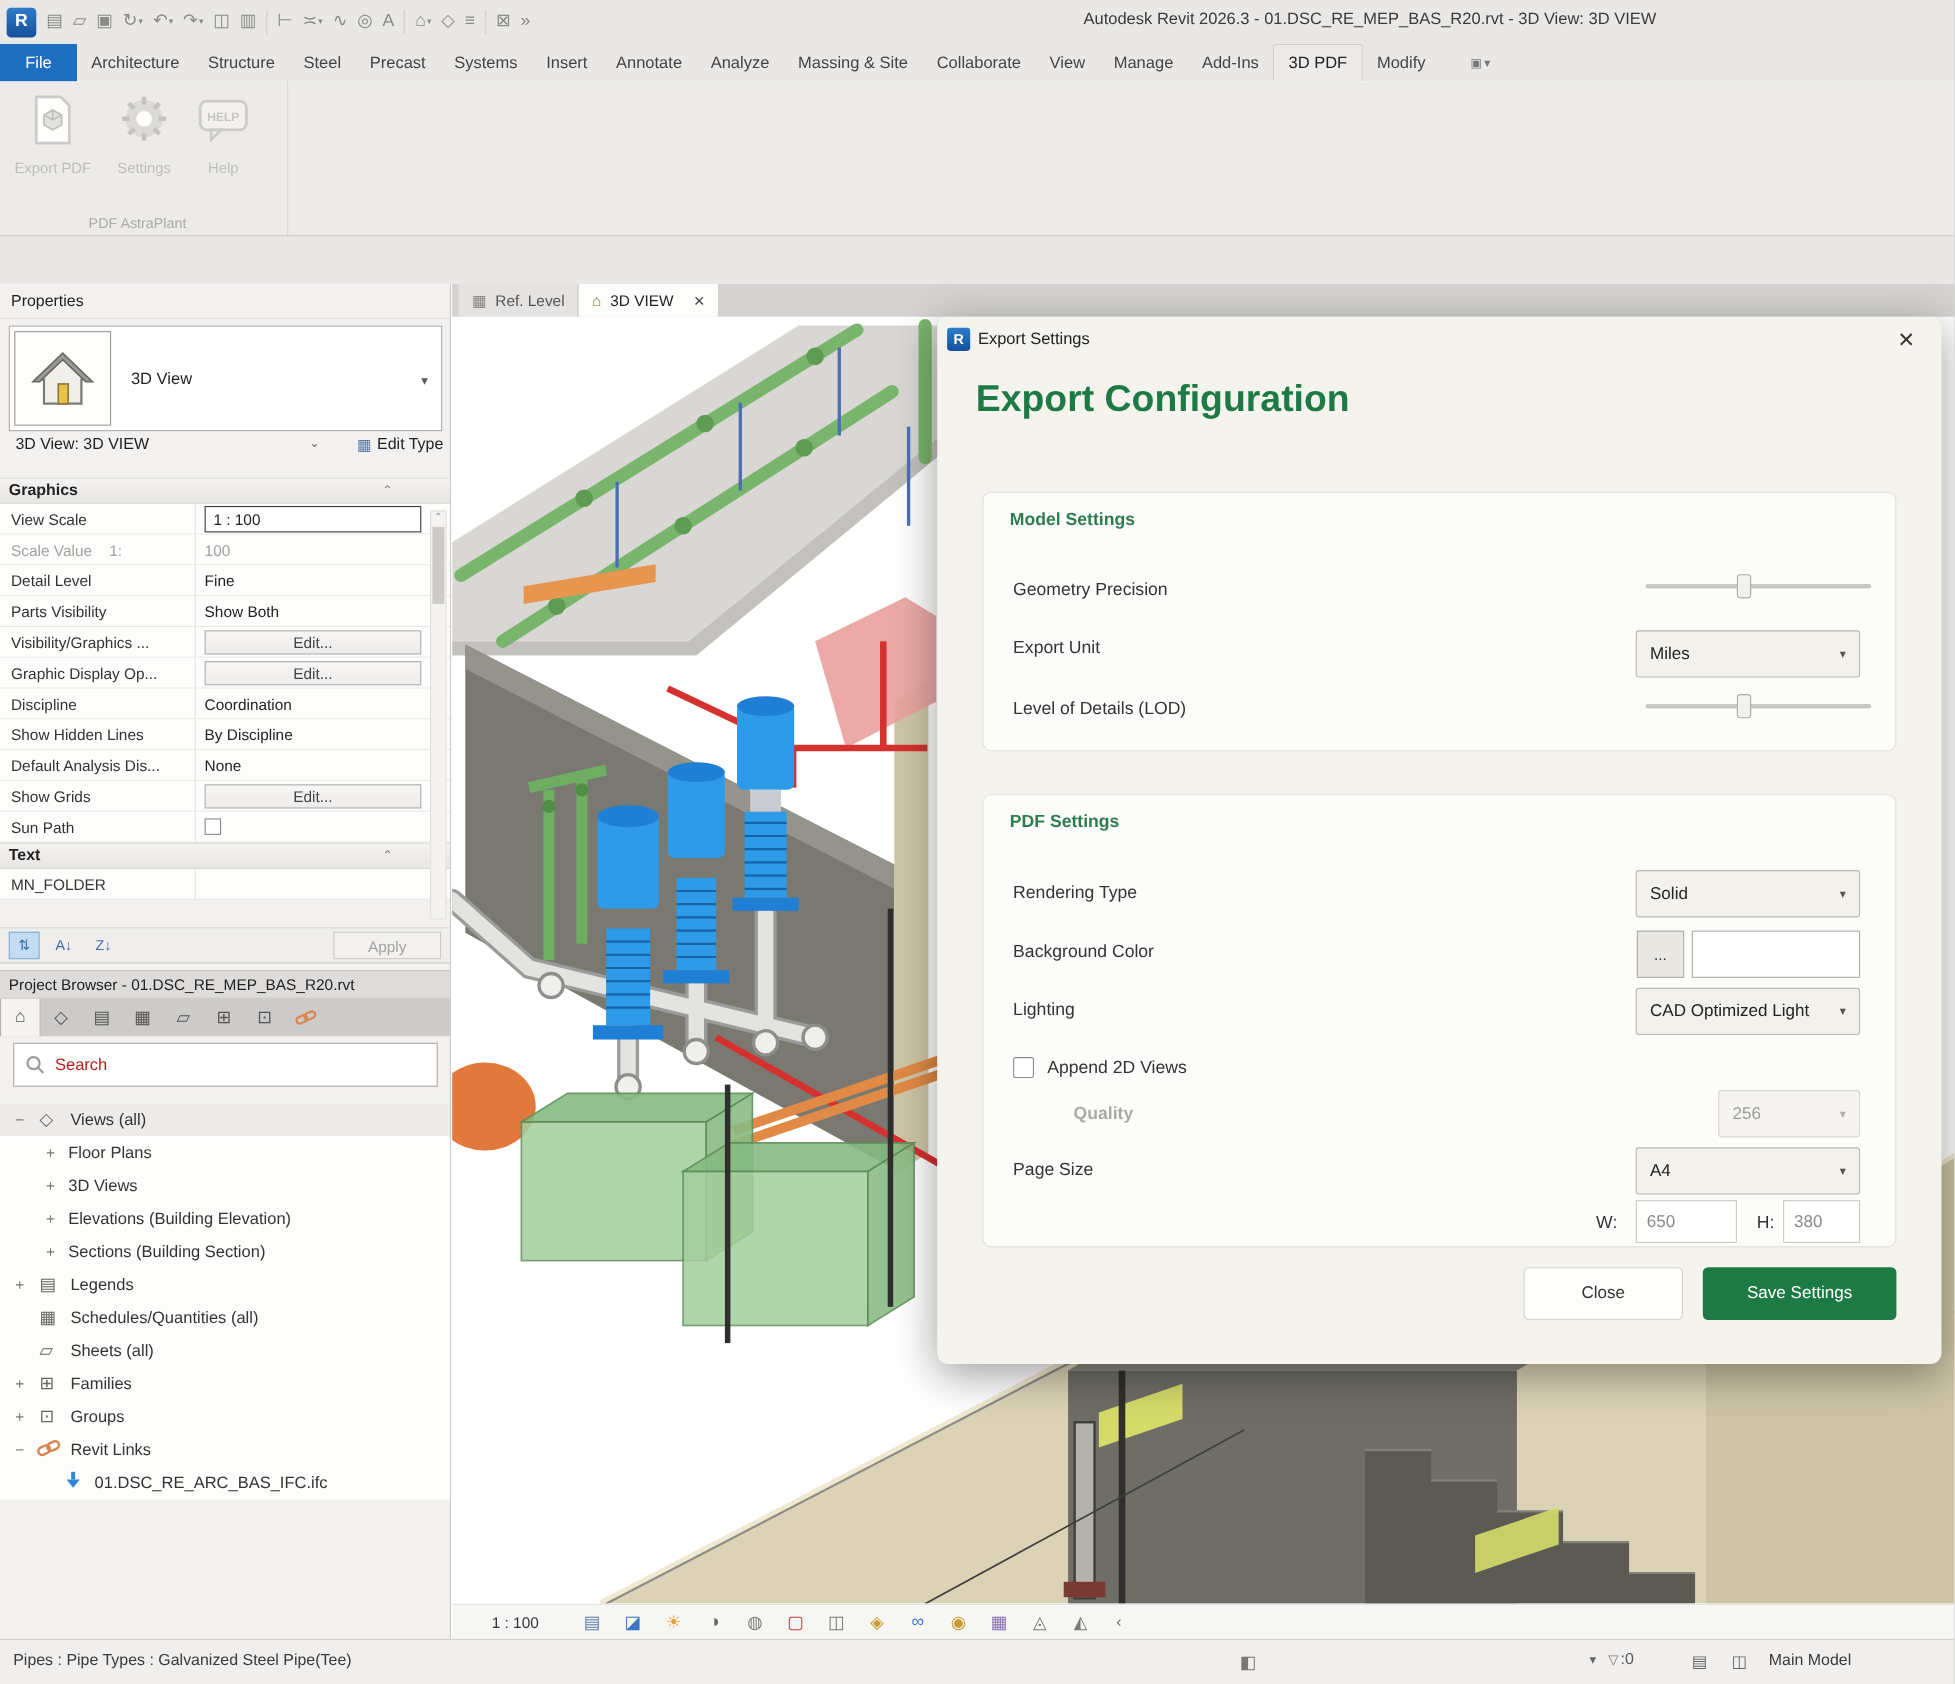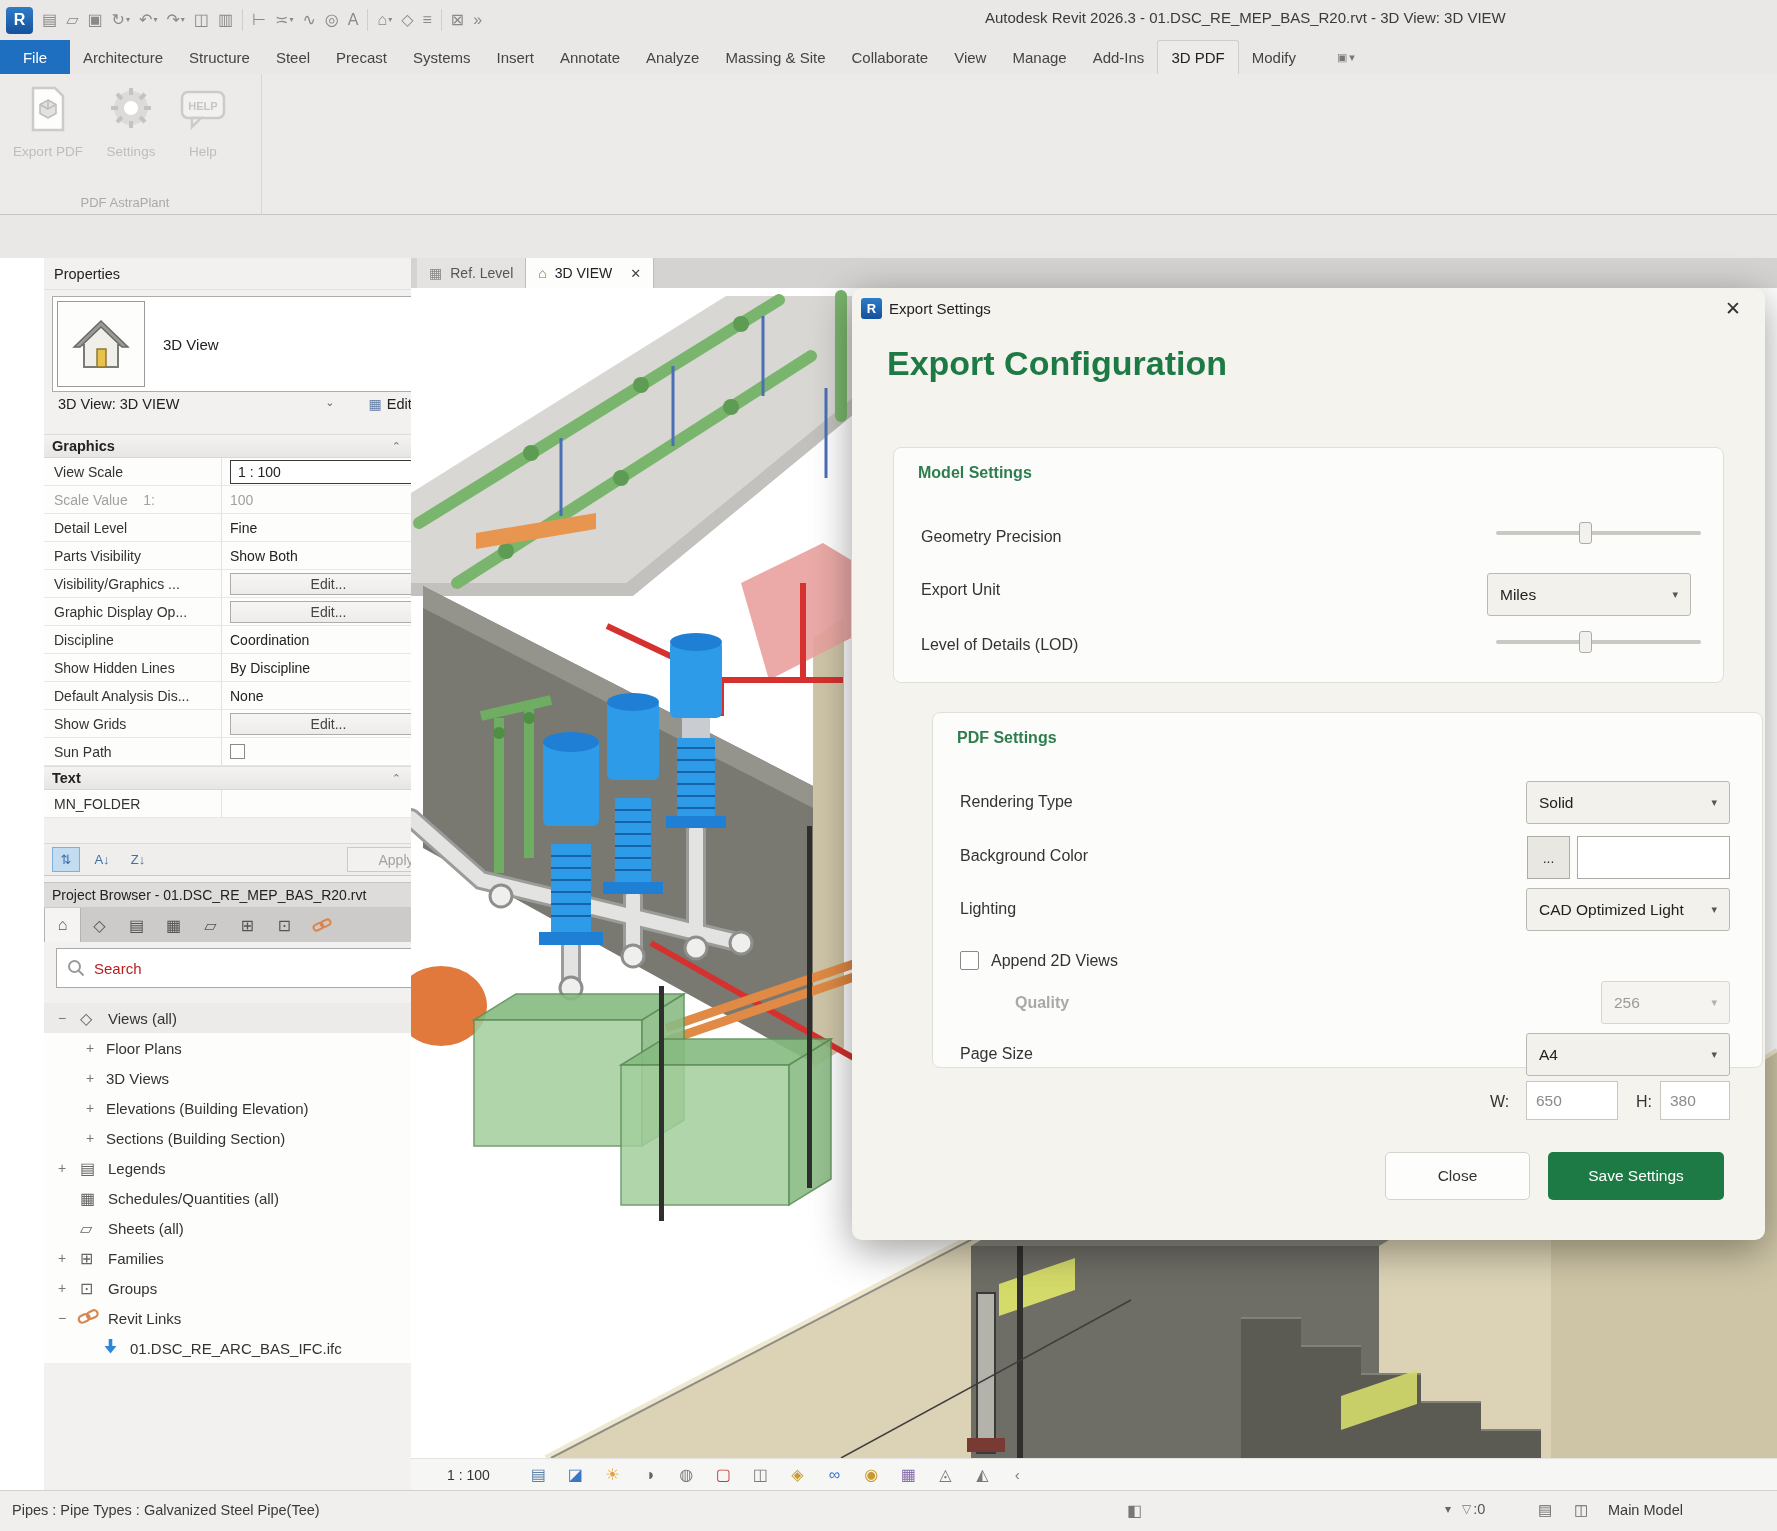--- a/index.html
+++ b/index.html
@@ -26,21 +26,21 @@
   .rpanel { position:absolute; left:0; top:0; width:262px; height:140px; border-right:1px solid #D8D7D4; }
   .rbtns { position:absolute; left:8px; top:8px; display:flex; gap:14px; }
   .bigbtn { width:80px; display:flex; flex-direction:column; align-items:center; gap:8px; padding-top:4px; }
   .bigbtn.small { width:58px; }
   .bigbtn .lbl { font-size:13.5px; color:#BEBDBB; }
   .rpanel-label { position:absolute; left:0; bottom:4px; width:250px; text-align:center; font-size:13px; color:#ABAAA8; }
 
   .gapstrip { position:absolute; left:0; top:215px; width:1777px; height:43px; background:#E9E8E6; }
 
   
-  .left-panel { position:absolute; left:0; top:258px; width:410px; height:1232px; background:#F2F1F0; border-right:1px solid #C9C8C6;margin-left:44px; }
+  .left-panel { position:absolute; left:0; top:258px; width:410px; height:1232px; background:#F2F1F0; border-right:1px solid #C9C8C6; }
   .props-header { position:absolute; left:0; top:0; width:100%; height:32px; line-height:32px; padding-left:10px; font-size:14.5px; color:#222; border-bottom:1px solid #E2E1E0; }
   .type-selector { position:absolute; left:8px; top:38px; width:394px; height:96px; background:#fff; border:1px solid #ACACAA; display:flex; align-items:center; }
   .thumb-box { width:88px; height:86px; margin-left:4px; border:1px solid #9A9A98; background:#FDFDFC; display:flex; align-items:center; justify-content:center; }
   .type-name { margin-left:18px; font-size:15px; color:#222; }
   .type-car { position:absolute; right:12px; top:42px; color:#555; font-size:12px; }
   .instance-row { position:absolute; left:4px; top:138px; width:100%; height:32px; display:flex; align-items:flex-start; font-size:14.5px; color:#222;gap:20px; }
   .instance-row .nm { margin-left:10px; }
   .instance-row .car { margin-left:auto; color:#666; font-size:11px; }
   .edit-type { display:flex; align-items:center; gap:5px; margin-left:14px; margin-right:10px; color:#222; }
   .edit-type .ico { color:#5F7CA3; font-size:14px; }
@@ -681,21 +681,21 @@
         <span>Miles</span>
         <span class="car">▾</span>
       </div>
       <div class="dlg-label" style="left:27px; top:188px;">Level of Details (LOD)</div>
       <div class="slider" style="left:602px; top:183px;">
         <div class="track"></div>
         <div class="thumb"></div>
       </div>
     </div>
 
-    <div class="gbox" style="top:424px; height:356px;margin-left:39px;">
+    <div class="gbox" style="top:434px; height:412px;">
       <div class="gbox-title">PDF Settings</div>
       <div class="dlg-label" style="left:27px; top:80px;">Rendering Type</div>
       <div class="dd" style="left:593px; top:68px;">
         <span>Solid</span>
         <span class="car">▾</span>
       </div>
       <div class="dlg-label" style="left:27px; top:134px;">Background Color</div>
       <div class="dots-btn" style="left:594px; top:123px;">...</div>
       <div class="swatch" style="left:644px; top:123px;"></div>
       <div class="dlg-label" style="left:27px; top:187px;">Lighting</div>

